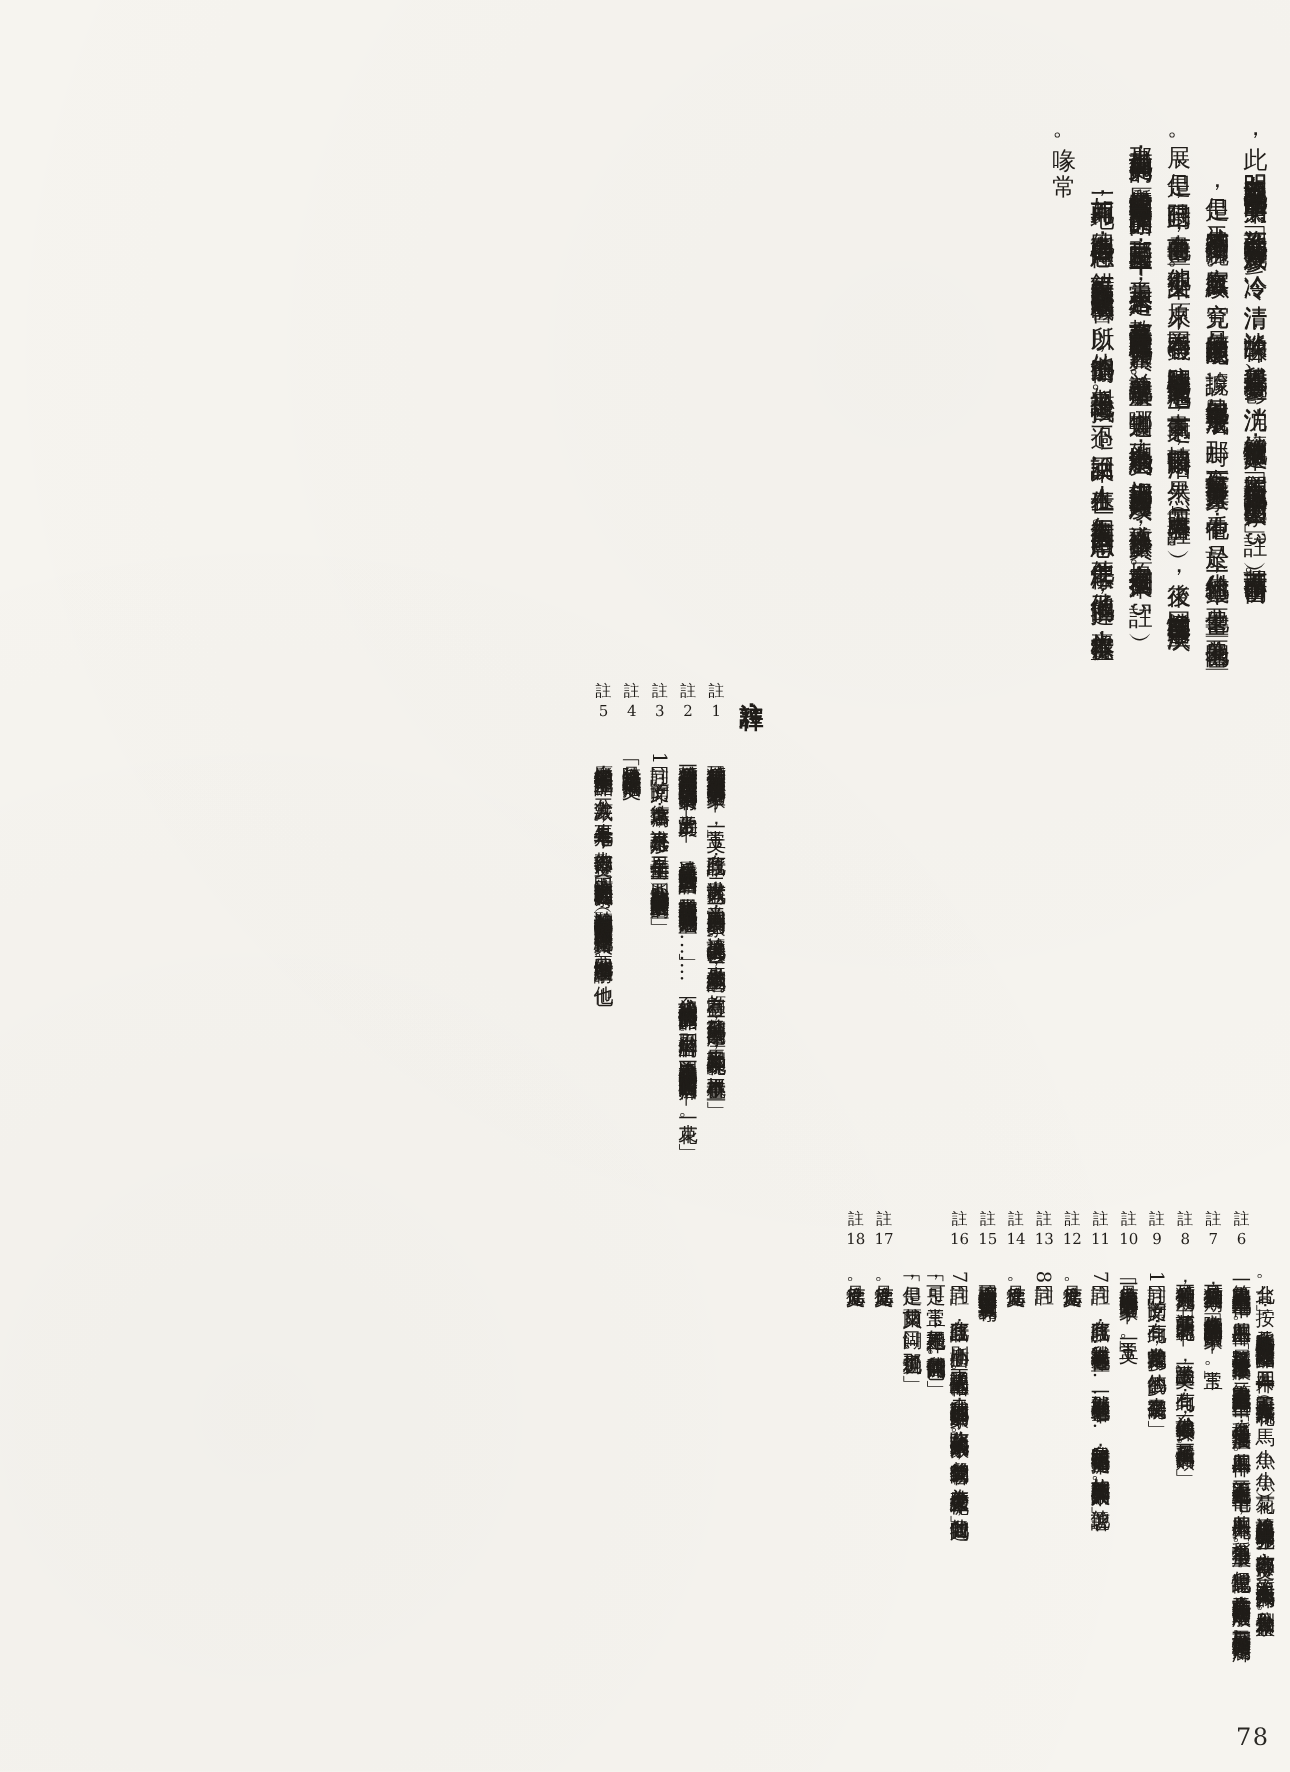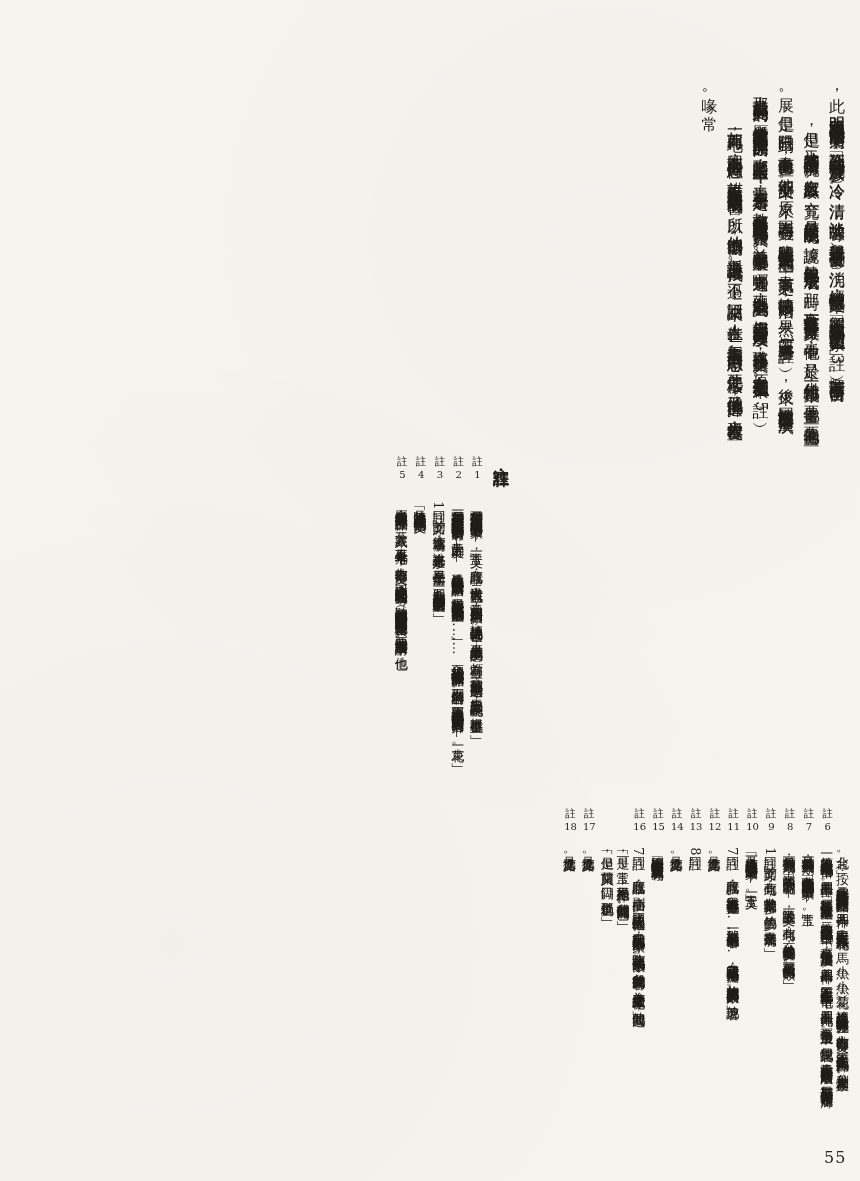--- a/index.html
+++ b/index.html
@@ -221,13 +221,13 @@
 
   <div class="note">
     <span class="note-label">
       <span>註</span>
       <span class="num">18</span>
     </span>
     <span class="note-text">見席德進文。</span>
   </div>
 </div>
 
-<div class="page-number">55</div>
+<div class="page-number">78</div>
 
 </body></html>

